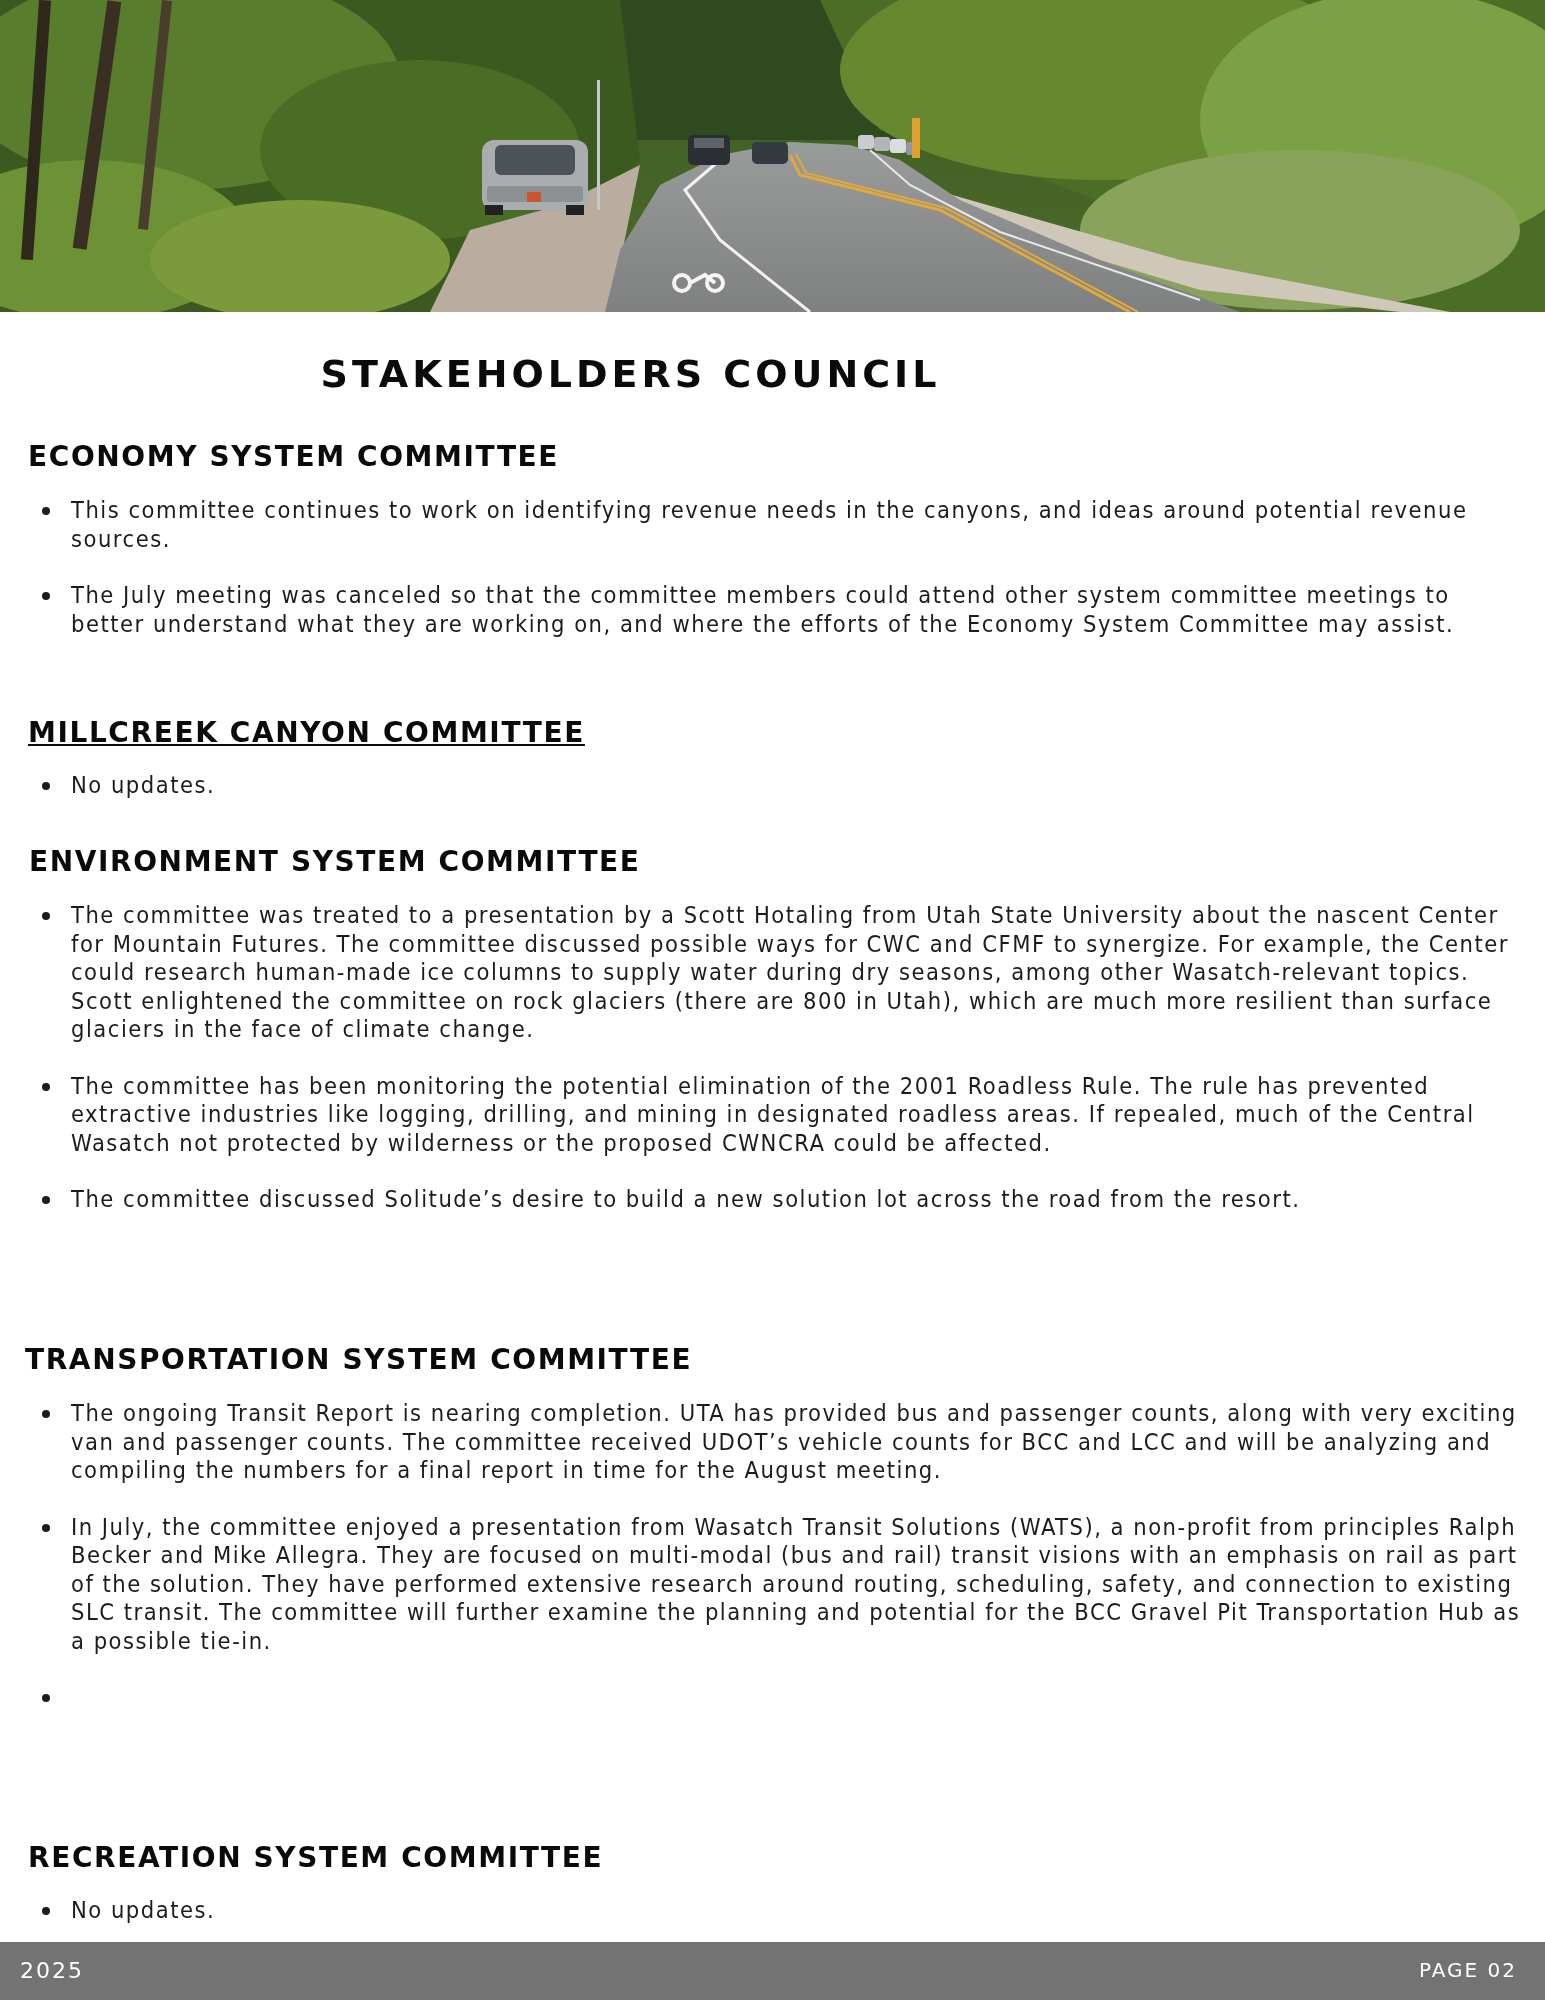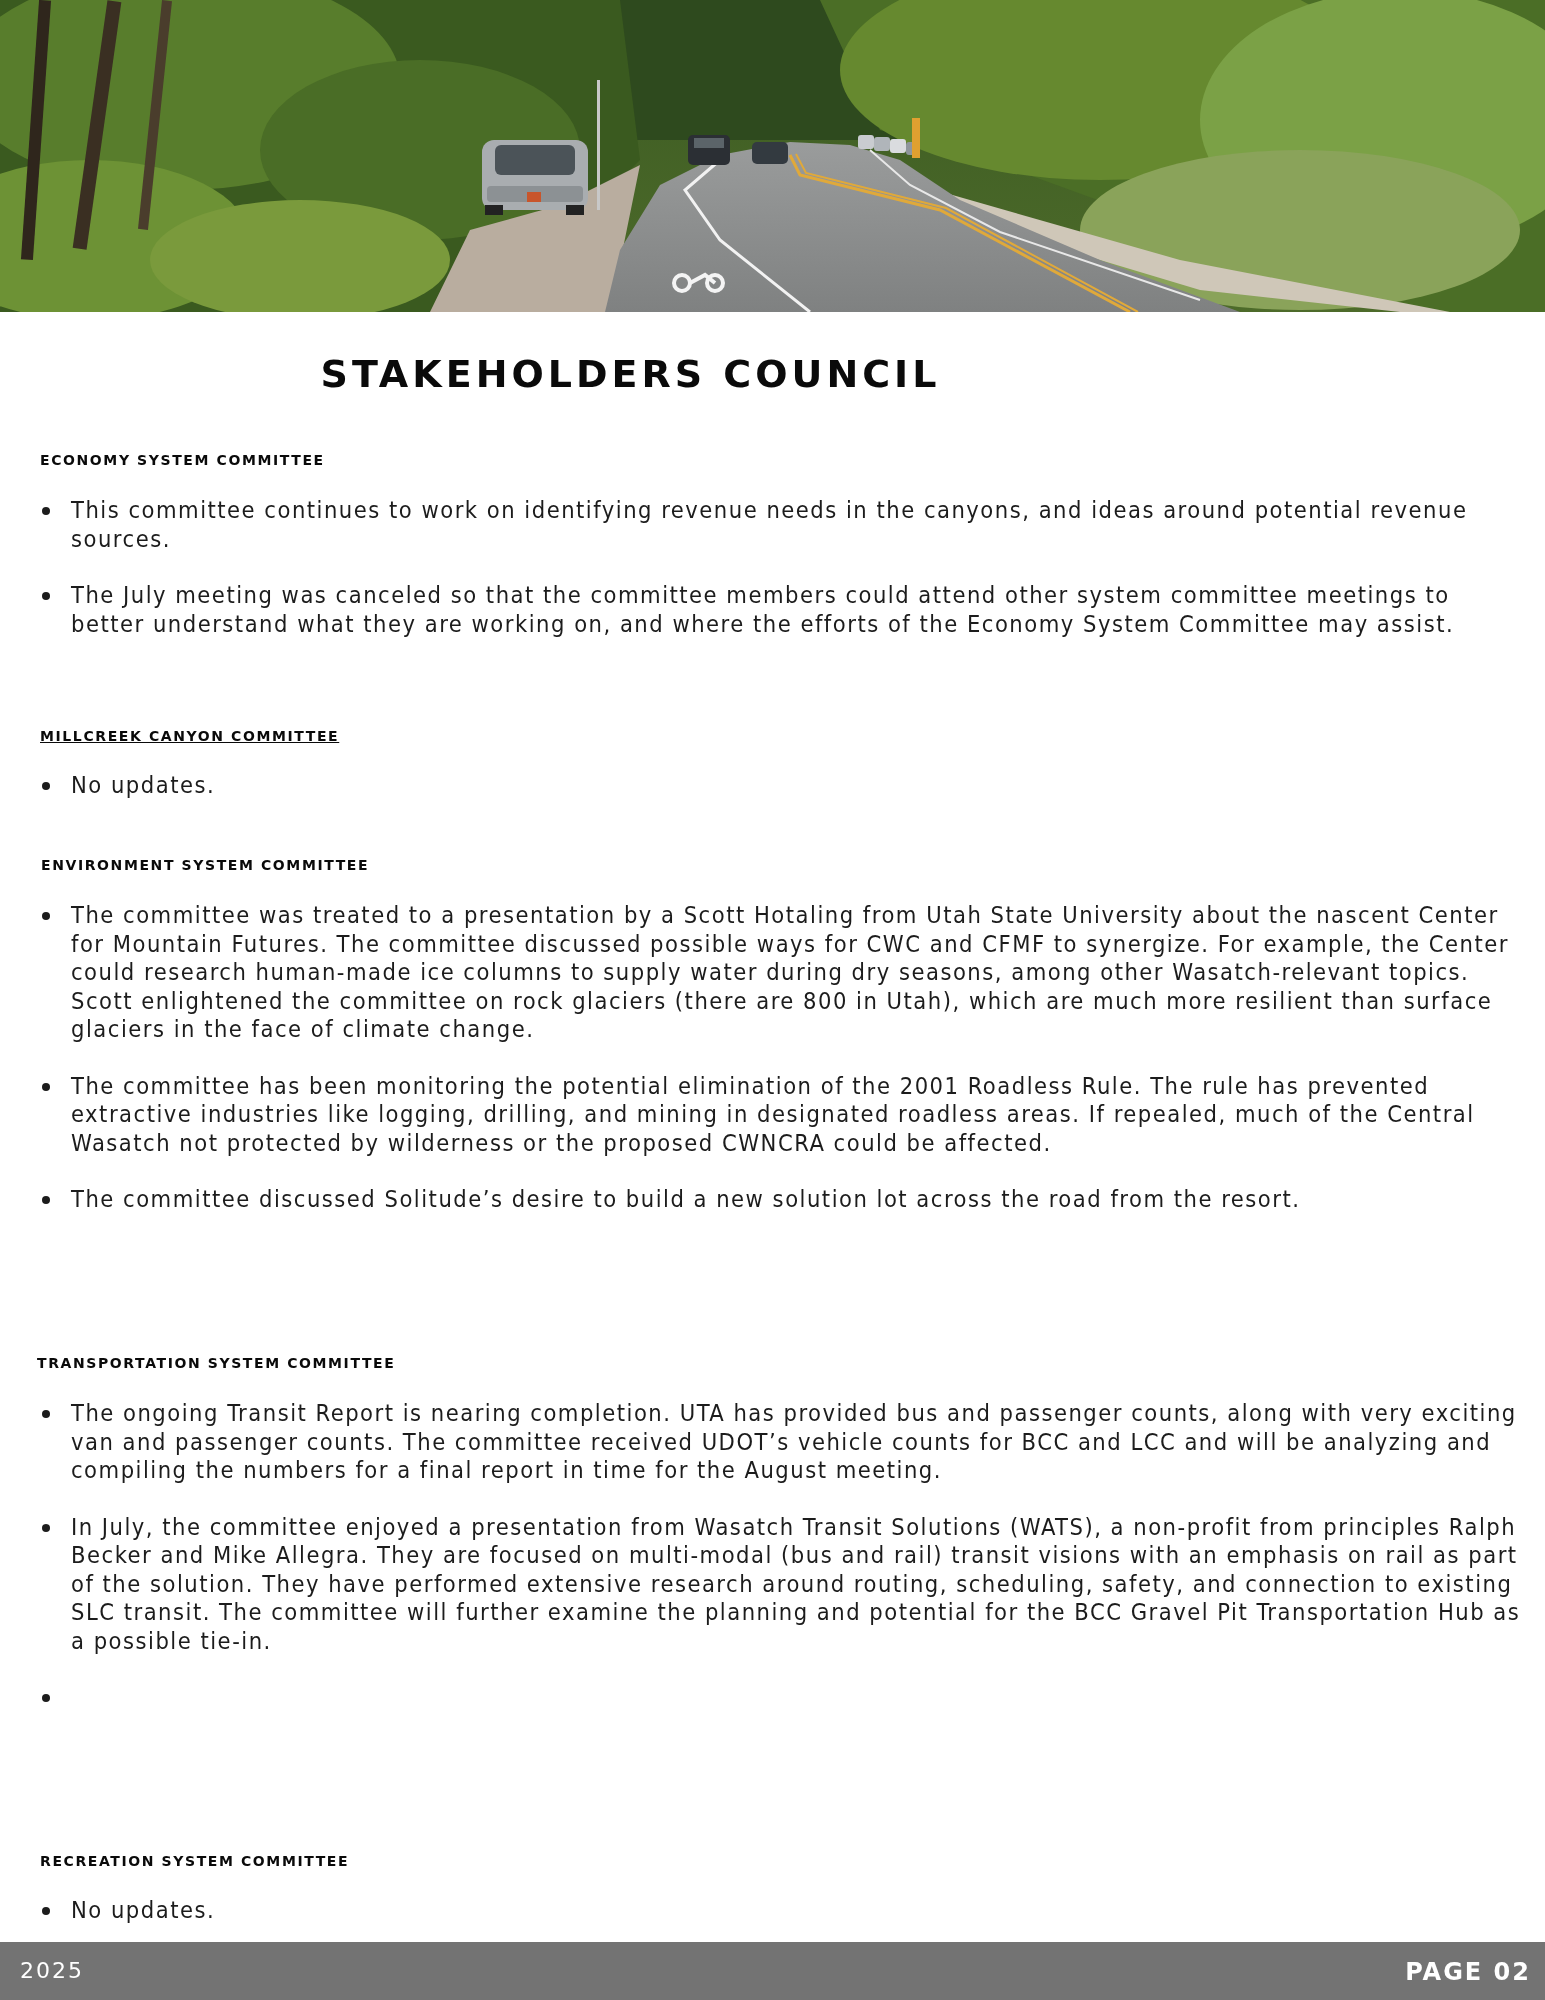--- a/index.html
+++ b/index.html
@@ -10,41 +10,41 @@
     }
     .hero { position: absolute; left: 0; top: 0; width: 1545px; height: 312px; overflow: hidden; }
     .hero svg { display: block; }
     .page-title {
       position: absolute; left: 0; width: 1261px; top: 352px;
       text-align: center; font-family: "DejaVu Sans", sans-serif;
       font-weight: bold; font-size: 38px; letter-spacing: 4px; color: #0a0a0a;
     }
     .section-heading {
       position: absolute; left: 28px; font-family: "DejaVu Sans", sans-serif;
-      font-weight: bold; font-size: 14px; letter-spacing: 1.6px; color: #0a0a0a;
-      margin: 12px;
+      font-weight: bold; font-size: 28px; letter-spacing: 1.6px; color: #0a0a0a;
+      margin: 0;
     }
     ul.bullets { position: absolute; left: 0; margin: 0; padding: 0; list-style: none; width: 1545px; }
     ul.bullets li {
       position: relative; padding-left: 71px; padding-right: 20px;
       font-family: "DejaVu Sans", sans-serif; font-weight: normal;
       font-size: 23.5px; line-height: 28.5px; letter-spacing: 1.5px;
       color: #1c1c1c; font-stretch: condensed;
     }
     ul.bullets li + li { margin-top: 28px; }
     ul.bullets li .dot {
       position: absolute; left: 42px; top: 11px; width: 8px; height: 8px;
       border-radius: 50%; background: #1c1c1c;
     }
     .footer {
       position: absolute; left: 0; top: 1942px; width: 1545px; height: 58px;
       background: #737373; color: #ffffff;
     }
     .footer .year { position: absolute; left: 20px; top: 16px; font-size: 22px; letter-spacing: 2px; font-family: "DejaVu Sans", sans-serif; }
-    .footer .page { position: absolute; right: 14px; top: 16px; font-size: 24px; letter-spacing: 2px; font-family: "DejaVu Sans", sans-serif; font-weight: bold; }
+    .footer .page { position: absolute; right: 28px; top: 16px; font-size: 20px; letter-spacing: 2px; font-family: "DejaVu Sans", sans-serif; }
   </style>
 </head>
 <body>
 
 <div class="hero">
   <svg width="1545" height="312" viewBox="0 0 1545 312">
     <defs>
       <linearGradient id="sky" x1="0" y1="0" x2="0" y2="1">
         <stop offset="0" stop-color="#3b5a22"></stop>
         <stop offset="1" stop-color="#4d6b2a"></stop>

